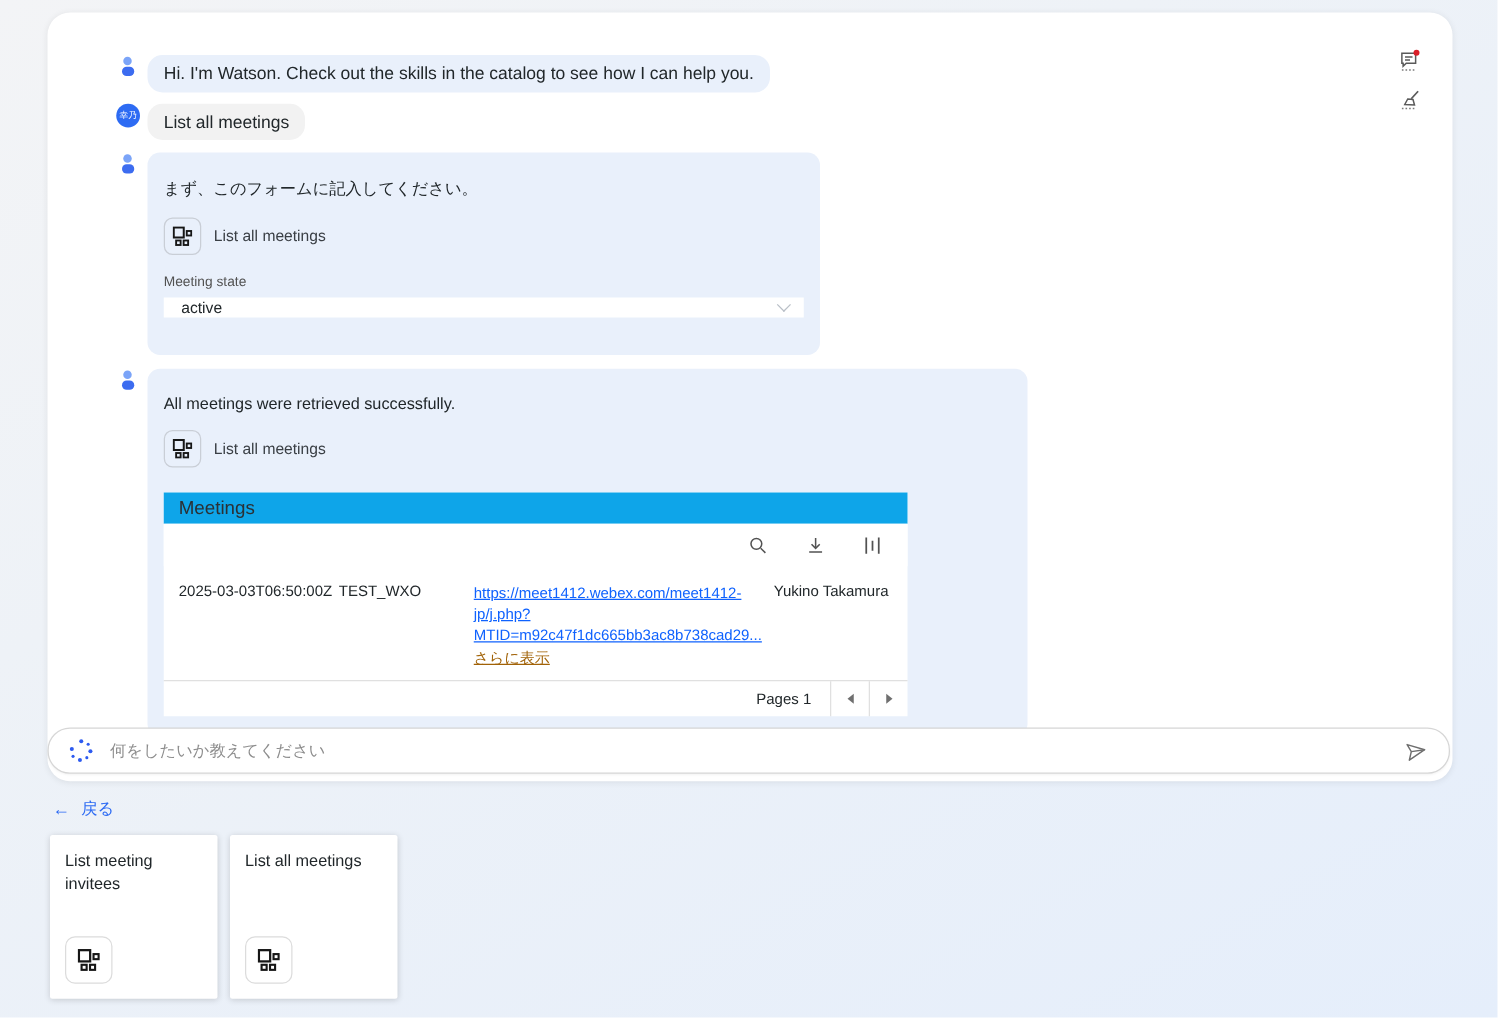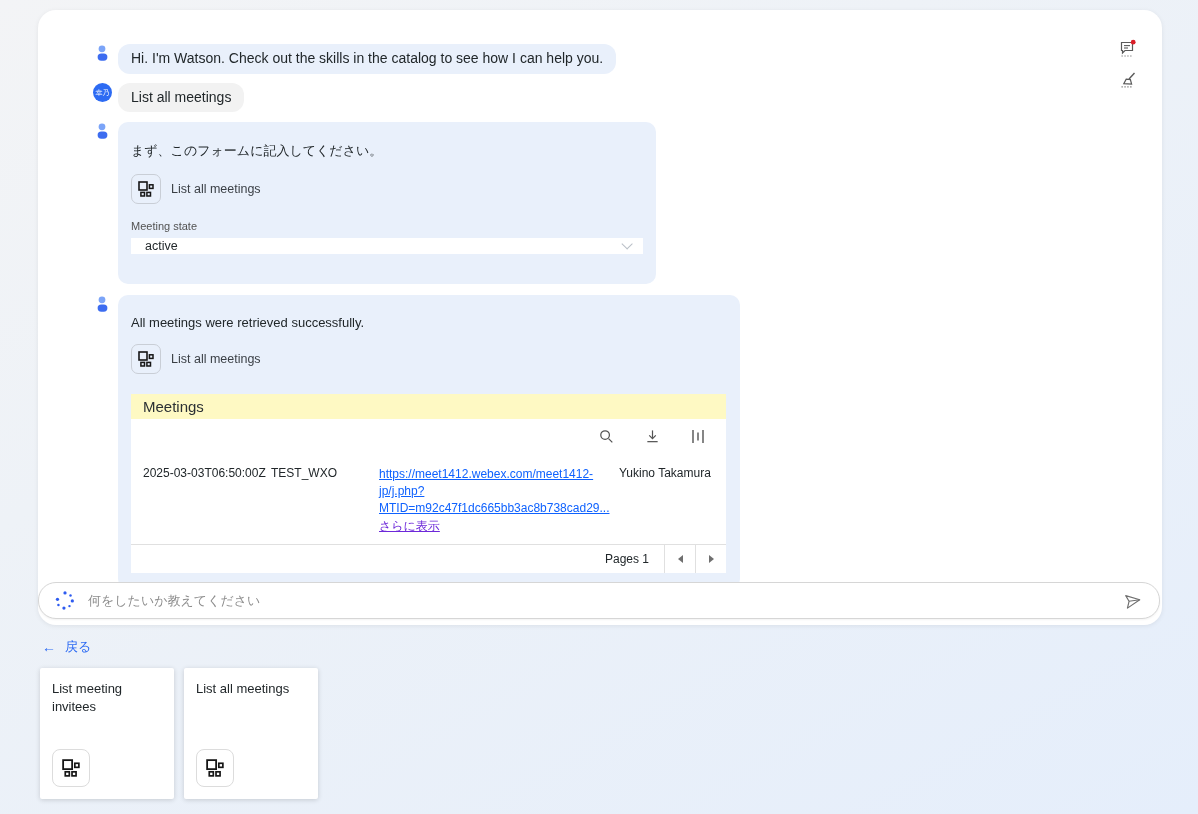--- a/index.html
+++ b/index.html
@@ -36,21 +36,21 @@
     font-size:14px; padding:5px 13px; border-radius:12px; line-height:1.4;
     width:fit-content; max-width:900px;
   }
   .bubble.bot   { background:#e9f0fb; }
   .bubble.user  { background:#f2f2f2; }
 
   .panel {
     background:#e9f0fb; border-radius:10px; padding:14px 13px 16px 13px;
   }
   .panel.form-panel   { width:538px; min-height:162px; }
-  .panel.result-panel { width:622px; }
+  .panel.result-panel { width:704px; }
 
   .panel-text { font-size:13px; margin:6px 0 14px 0; }
 
   .skill-chip { display:flex; align-items:center; margin-bottom:16px; }
   .skill-icon-box {
     width:30px; height:30px; background:transparent; border:1.4px solid #c9ced6;
     border-radius:7px; display:flex; align-items:center; justify-content:center;
   }
   .skill-chip .chip-label { font-size:12.5px; margin-left:10px; color:#3a3f45; }
 
@@ -61,36 +61,36 @@
   }
   .dropdown .dd-value { font-size:12.5px; }
   .chevron {
     width:8px; height:8px; border-right:1.5px solid #b9bfc7; border-bottom:1.5px solid #b9bfc7;
     transform:rotate(45deg) translateY(-3px);
   }
 
   
   .table-widget { width:595px; margin-top:20px; background:#fff; font-size:12px; }
   .table-titlebar {
-    height:25px; background:#fef9c3; display:flex; align-items:center;
+    height:25px; background:#0ea5e9; display:flex; align-items:center;
     padding-left:12px; font-size:15px; color:#2b3034;
   }
   .table-toolbar {
     height:34px; display:flex; justify-content:flex-end; align-items:center;
     gap:26px; padding-right:18px; background:#fff;
   }
   .thead { display:flex; background:#e0e0e0; height:28px; align-items:center; font-weight:bold; }
   .c1 { width:140px; padding-left:12px; }
   .c2 { width:108px; }
   .c3 { width:240px; }
   .c4 { flex:1; }
   .trow { display:flex; padding:13px 0 10px 0; border-bottom:1px solid #e0e0e0; align-items:flex-start; }
   .link-cell { width:216px; line-height:1.4; }
   .meeting-link { color:#0f62fe; text-decoration:underline; display:block; cursor:pointer; }
-  .show-more { color:#6d28d9; text-decoration:underline; display:inline-block; margin-top:1px; cursor:pointer; }
+  .show-more { color:#a16207; text-decoration:underline; display:inline-block; margin-top:1px; cursor:pointer; }
   .pagination { height:28px; display:flex; justify-content:flex-end; align-items:center; }
   .page-label { margin-right:15px; }
   .page-btn {
     width:31px; height:28px; border-left:1px solid #e0e0e0;
     display:flex; align-items:center; justify-content:center; cursor:pointer;
   }
   .tri-left  { width:0; height:0; border-top:4px solid transparent; border-bottom:4px solid transparent; border-right:5px solid #6f6f6f; }
   .tri-right { width:0; height:0; border-top:4px solid transparent; border-bottom:4px solid transparent; border-left:5px solid #6f6f6f; }
 
   

